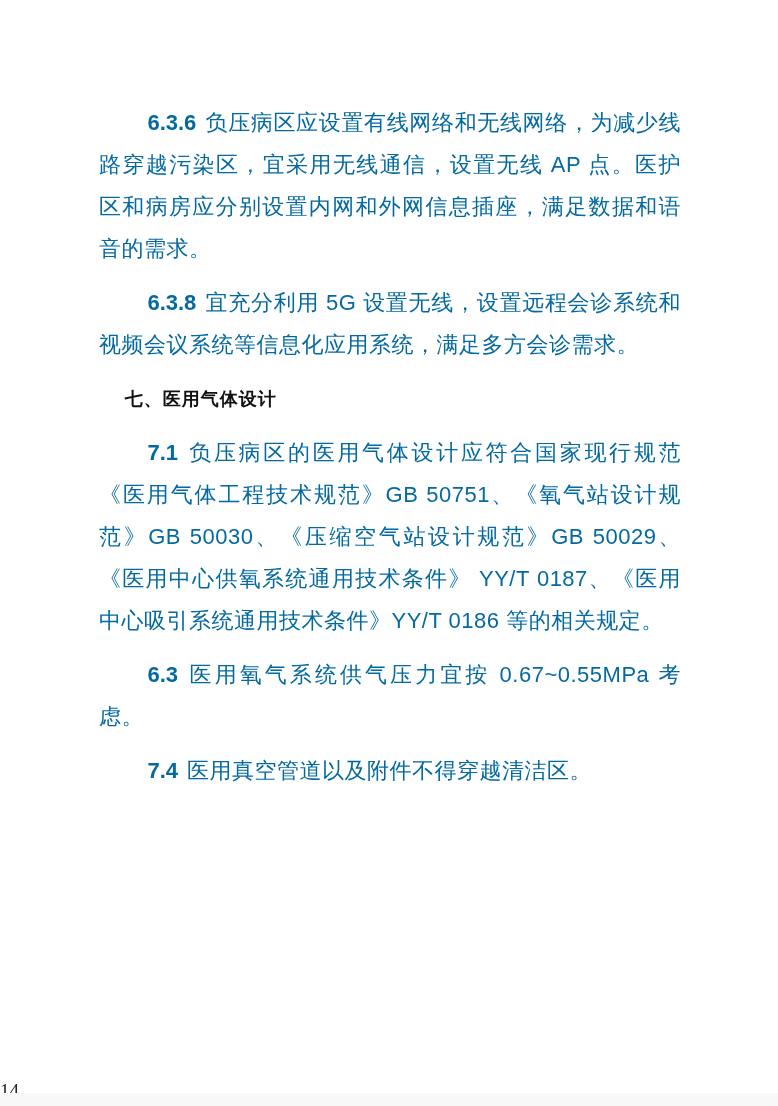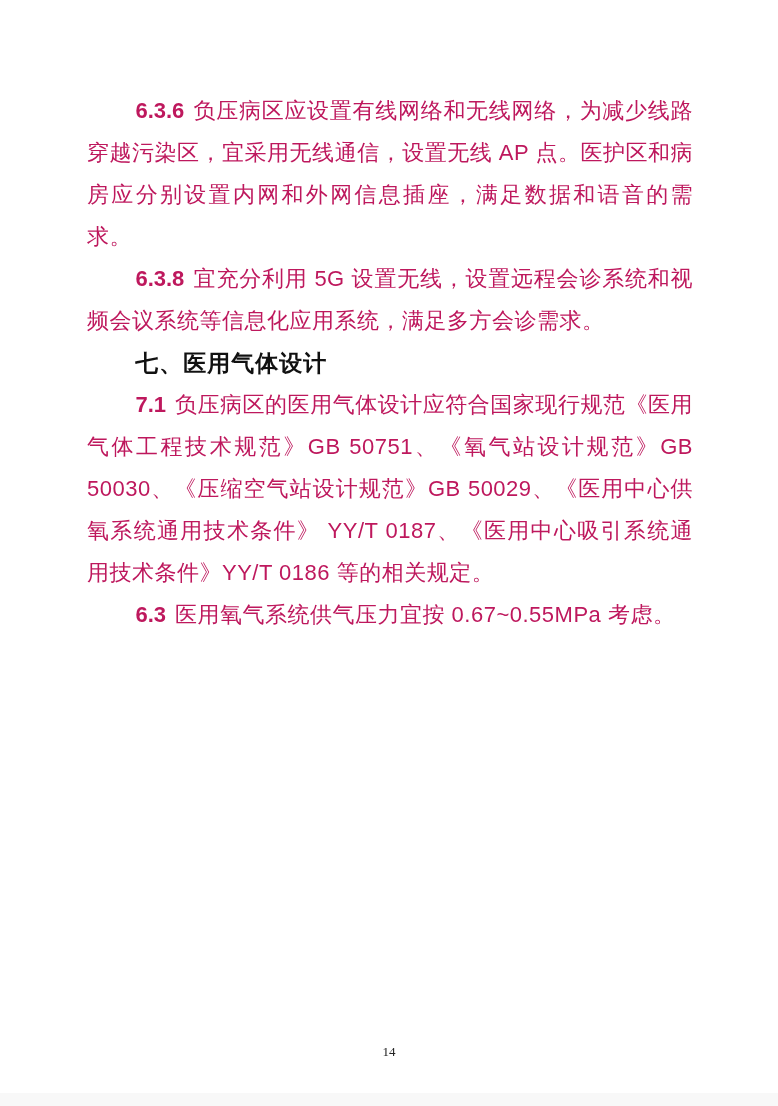--- a/index.html
+++ b/index.html
@@ -15,54 +15,53 @@
     overflow: hidden;
     font-family: "Liberation Serif", "DejaVu Serif", serif;
   }
   .doc-body {
     position: absolute;
     left: 87px;
     top: 90px;
     width: 606px;
   }
   .para {
-    margin: 0;
+    margin: 12px;
     font-size: 22px;
     line-height: 42px;
     text-align: justify;
     text-justify: inter-character;
     text-indent: 2.2em;
-    color: #be185d;
+    color: #0369a1;
     letter-spacing: 0.5px;
     font-family: "Liberation Sans", "DejaVu Sans", sans-serif;
     font-weight: 400;
   }
   .clause-num {
     font-family: "Liberation Sans", "DejaVu Sans", sans-serif;
     font-weight: 700;
     margin-right: 9px;
     letter-spacing: 0;
   }
   .heading {
     margin: 0;
-    font-size: 23px;
+    font-size: 18px;
     line-height: 42px;
     text-indent: 2.1em;
     color: #111111;
     font-family: "Liberation Sans", "DejaVu Sans", sans-serif;
     font-weight: 700;
     letter-spacing: 1px;
   }
   .footer {
     position: absolute;
     left: 0;
     right: 0;
-    top: 1044px;
-    text-align: center;
-    font-size: 13px;
+    top: 1080px;
+    font-size: 19px;
     color: #222222;
     font-family: "Liberation Serif", "DejaVu Serif", serif;
   }
   .page-bottom-edge {
     position: absolute;
     left: 0;
     right: 0;
     bottom: 0;
     height: 13px;
     background: #f8f8f8;
@@ -71,18 +70,19 @@
 </head>
 <body>
 
 <div class="page">
   <div class="doc-body" id="doc-body">
       <p class="para"><span class="clause-num">6.3.6</span><span>负压病区应设置有线网络和无线网络，为减少线路穿越污染区，宜采用无线通信，设置无线 AP 点。医护区和病房应分别设置内网和外网信息插座，满足数据和语音的需求。</span></p>
       <p class="para"><span class="clause-num">6.3.8</span><span>宜充分利用 5G 设置无线，设置远程会诊系统和视频会议系统等信息化应用系统，满足多方会诊需求。</span></p>
       <h2 class="heading">七、医用气体设计</h2>
       <p class="para"><span class="clause-num">7.1</span><span>负压病区的医用气体设计应符合国家现行规范《医用气体工程技术规范》GB 50751、《氧气站设计规范》GB 50030、《压缩空气站设计规范》GB 50029、《医用中心供氧系统通用技术条件》 YY/T 0187、《医用中心吸引系统通用技术条件》YY/T 0186 等的相关规定。</span></p>
       <p class="para"><span class="clause-num">6.3</span><span>医用氧气系统供气压力宜按 0.67~0.55MPa 考虑。</span></p>
+      <p class="para"><span class="clause-num">7.4</span><span>医用真空管道以及附件不得穿越清洁区。</span></p>
     </div>
   <div class="footer">
     <span>14</span>
   </div>
   <div class="page-bottom-edge"></div>
 </div>
 
 </body></html>

